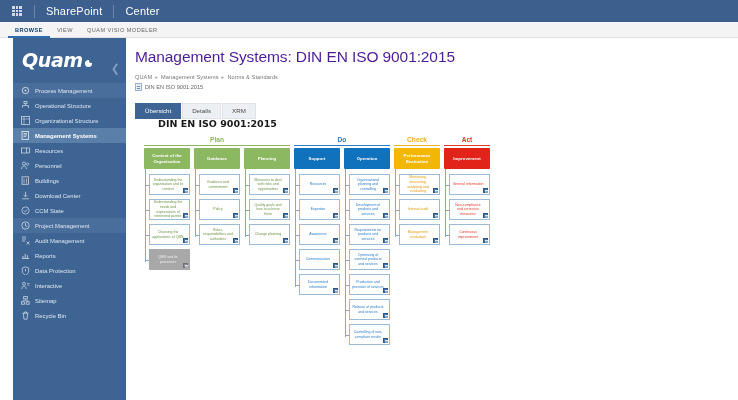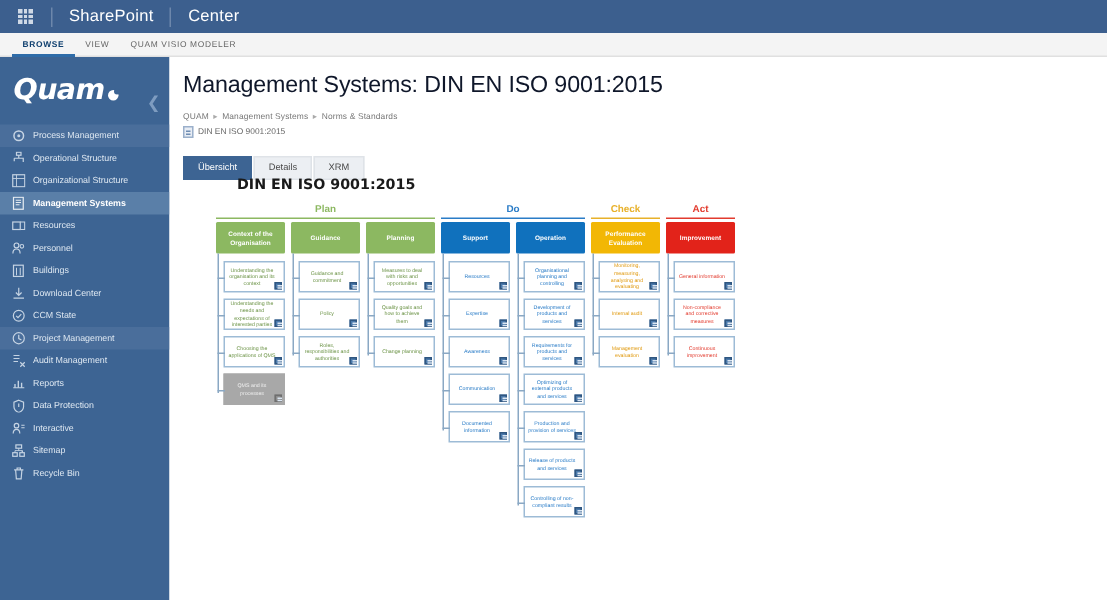--- a/index.html
+++ b/index.html
@@ -30,21 +30,21 @@
     height: 16px; background: #f4f4f4; border-bottom: 1px solid #e0e0e0;
     display: flex; align-items: center; padding-left: 8px;
   }
   .ribbon-tab {
     font-size: 5.6px; color: #666; letter-spacing: .45px; padding: 0 7px;
     line-height: 16px; height: 16px; cursor: pointer;
   }
   .ribbon-tab.active { color: #0f3f6e; border-bottom: 2px solid #2f6ca8; font-weight: bold; }
 
   
-  .body-row { display: flex; height: 362px; }
+  .body-row { display: flex; height: 362px; padding-left: 13px; }
 
   
   .sidebar {
     width: 113px; background: #3d6493; color: #e8eef5; position: relative; flex: none;
   }
   .brand {
     height: 43px; display: flex; align-items: center; padding-left: 9px; position: relative;
   }
   .brand-text {
     font-size: 19px; font-weight: bold; font-style: italic; color: #fff;
@@ -70,21 +70,21 @@
   .nav-item.group { background: #4a6e9b; }
   .nav-ico {
     width: 9px; height: 9px; flex: none; opacity: .85;
     display: flex; align-items: center; justify-content: center;
   }
   .nav-ico svg { width: 9px; height: 9px; display:block; }
 
   
   .main { flex: 1; background: #fff; padding: 10px 0 0 9px; position: relative; }
   .page-title {
-    font-size: 15.5px; color: #0f172a; font-weight: normal; letter-spacing: -.1px;
+    font-size: 15.5px; color: #4c1d95; font-weight: normal; letter-spacing: -.1px;
     font-family: "Liberation Sans", sans-serif;
   }
   .breadcrumb { margin-top: 8px; font-size: 5.6px; color: #777; letter-spacing: .1px; }
   .breadcrumb .sep { color: #aaa; margin: 0 3px; }
   .breadcrumb a { color: #777; text-decoration: none; cursor: pointer; }
   .bc-doc { display: flex; align-items: center; gap: 3px; margin-top: 3px; font-size: 5.6px; color: #666; }
   .bc-doc-ico {
     width: 7px; height: 8px; background: #e8edf4; border: .6px solid #9bb0cb;
     position: relative; flex: none;
   }

